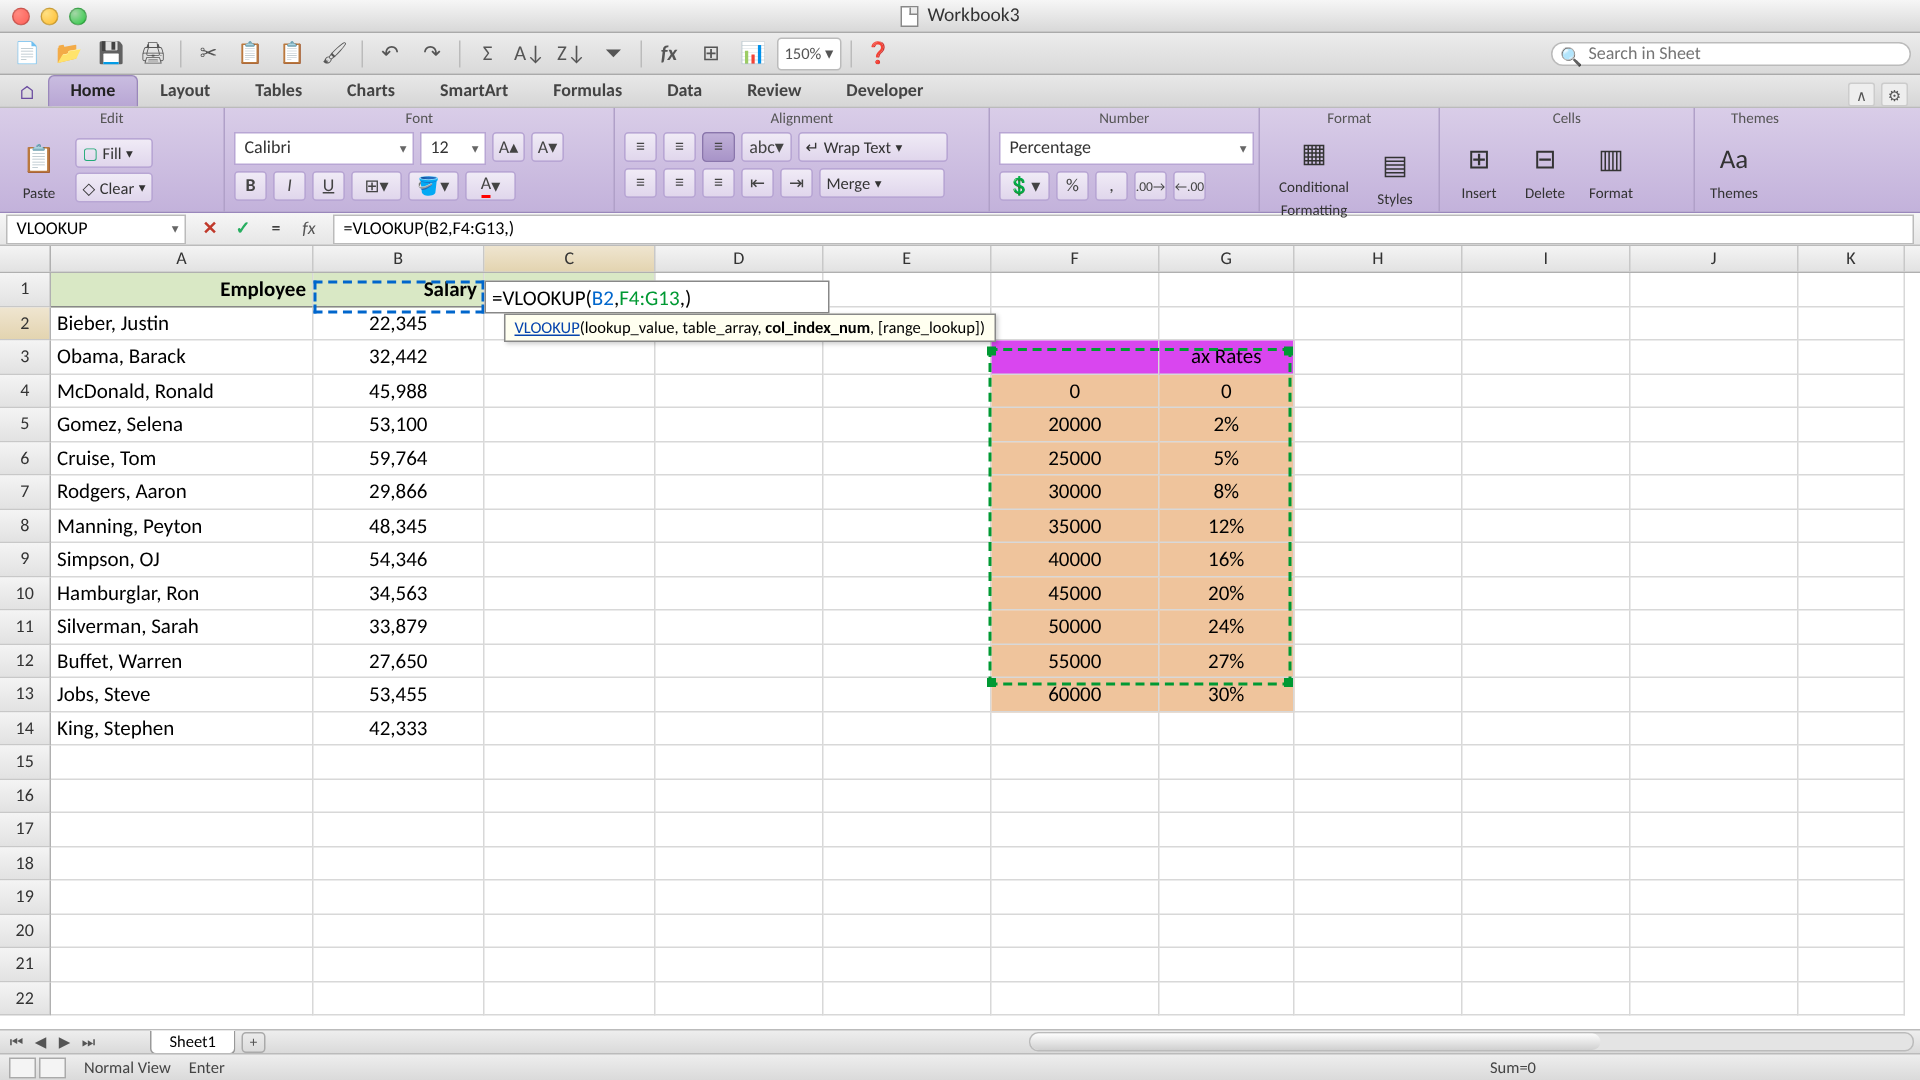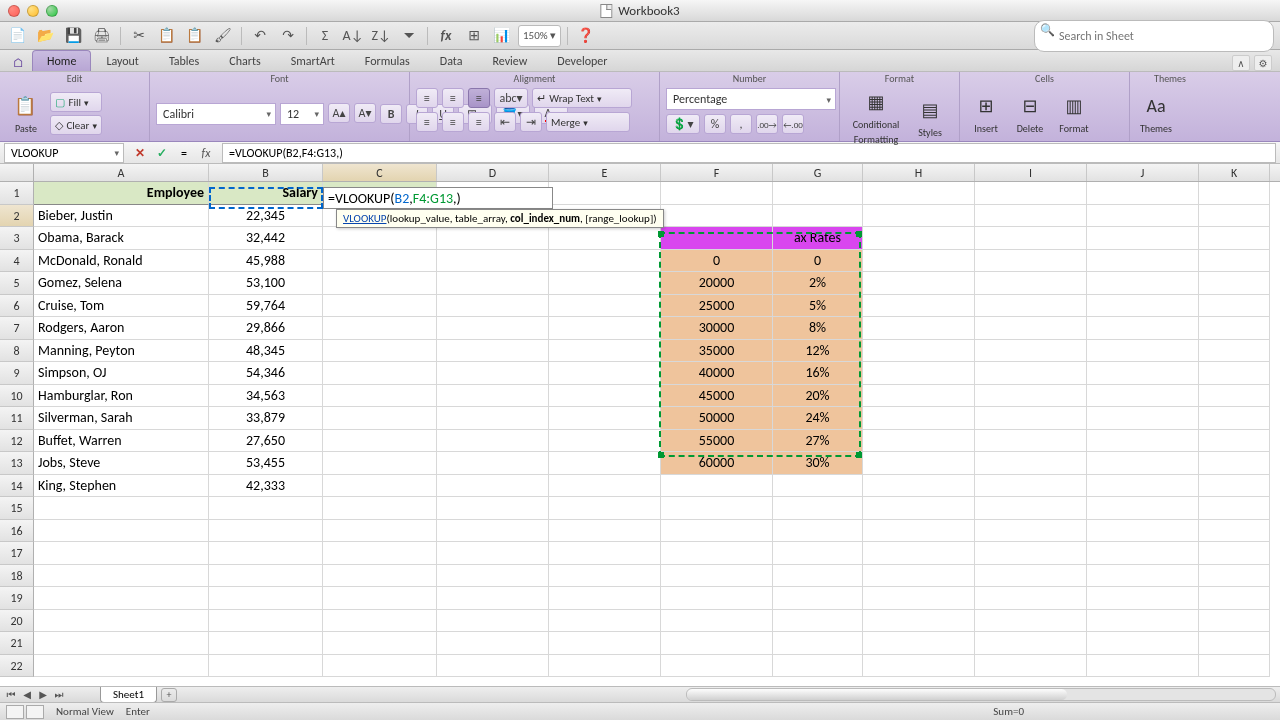--- a/index.html
+++ b/index.html
@@ -14,28 +14,28 @@
 .tl-max { background: radial-gradient(circle at 30% 30%, #a5d6a7, #28c940); }
 .title-center { position: absolute; left: 50%; transform: translateX(-50%); display: flex; align-items: center; gap: 6px; color: #333; font-size: 13px; }
 .doc-icon { width: 12px; height: 14px; border: 1px solid #888; background: #fff; position: relative; }
 .doc-icon::after { content: ''; position: absolute; top: 0; right: 0; width: 4px; height: 4px; background: #ececec; border-left: 1px solid #888; border-bottom: 1px solid #888; }
 
 
 .quickbar { height: 28px; background: linear-gradient(#ececec, #d9d9d9); border-bottom: 1px solid #aaa; display: flex; align-items: center; padding: 0 6px; gap: 4px; }
 .qbtn { width: 24px; height: 22px; display: flex; align-items: center; justify-content: center; color: #555; font-size: 14px; border-radius: 3px; }
 .qsep { width: 1px; height: 18px; background: #bbb; margin: 0 2px; }
 .search-wrap { margin-left: auto; position: relative; }
-.search-wrap input { width: 240px; height: 32px; border-radius: 10px; border: 1px solid #bbb; padding: 0 8px 0 24px; font-size: 12px; color: #888; outline: none; }
+.search-wrap input { width: 240px; height: 16px; border-radius: 10px; border: 1px solid #bbb; padding: 0 8px 0 24px; font-size: 12px; color: #888; outline: none; }
 .search-icon { position: absolute; left: 6px; top: 3px; color: #888; font-size: 12px; }
 
 
 .ribbon-tabs { height: 22px; background: linear-gradient(#e8e8e8, #d6d6d6); border-bottom: 1px solid #bbb; display: flex; align-items: flex-end; padding-left: 8px; }
 .home-icon { width: 20px; height: 18px; display: flex; align-items: center; justify-content: center; color: #6b4ca0; font-size: 13px; margin-right: 4px; }
-.rtab { padding: 3px 14px; font-size: 12px; color: #444; border: 1px solid transparent; border-bottom: none; border-radius: 4px 4px 0 0; cursor: default; }
-.rtab.active { background: linear-gradient(#c9bce0, #b8a6d4); border-color: #9a87bc; font-weight: normal; color: #222; }
+.rtab { padding: 3px 14px; font-size: 12px; color: #444; border: 1px solid transparent; border-bottom: none; border-radius: 4px 4px 0 0; cursor: default; font-weight: bold; }
+.rtab.active { background: linear-gradient(#c9bce0, #b8a6d4); border-color: #9a87bc; font-weight: bold; color: #222; }
 .ribbon-right { margin-left: auto; display: flex; gap: 4px; padding-right: 8px; }
 .ribbon-right span { width: 18px; height: 16px; display: flex; align-items: center; justify-content: center; color: #555; font-size: 10px; border: 1px solid #ccc; border-radius: 2px; background: #eee; }
 
 
 .ribbon { height: 70px; background: linear-gradient(#d9cde8, #c3b2db); border-bottom: 1px solid #9a87bc; display: flex; }
 .rgroup { border-right: 1px solid #b0a0c8; padding: 2px 6px; display: flex; flex-direction: column; position: relative; }
 .rgroup-label { position: absolute; top: 0; left: 50%; transform: translateX(-50%); font-size: 10px; color: #555; }
 .rgroup-body { display: flex; align-items: center; gap: 4px; margin-top: 14px; flex: 1; }
 .bigbtn { width: 40px; display: flex; flex-direction: column; align-items: center; justify-content: center; font-size: 10px; color: #333; gap: 2px; }
 .bigbtn .ico { width: 28px; height: 28px; display: flex; align-items: center; justify-content: center; font-size: 18px; }
@@ -186,21 +186,21 @@
         <div class="smallbtn">
             <span>◇</span>
             <span>Clear</span>
             <span style="font-size:9px">▾</span>
           </div>
       </div>
     </div>
   </div>
   <div class="rgroup" style="width:260px">
     <div class="rgroup-label">Font</div>
-    <div class="rgroup-body" style="flex-direction:row;align-items:center;gap:4px">
+    <div class="rgroup-body" style="flex-direction:column;align-items:flex-start;gap:4px">
       <div style="display:flex;gap:4px">
         <div class="sel" style="width:120px">Calibri</div>
         <div class="sel" style="width:44px">12</div>
         <span class="iconbtn">A▴</span>
         <span class="iconbtn">A▾</span>
       </div>
       <div style="display:flex;gap:4px">
         <span class="iconbtn" style="font-weight:bold">B</span>
         <span class="iconbtn" style="font-style:italic">I</span>
         <span class="iconbtn" style="text-decoration:underline">U</span>

